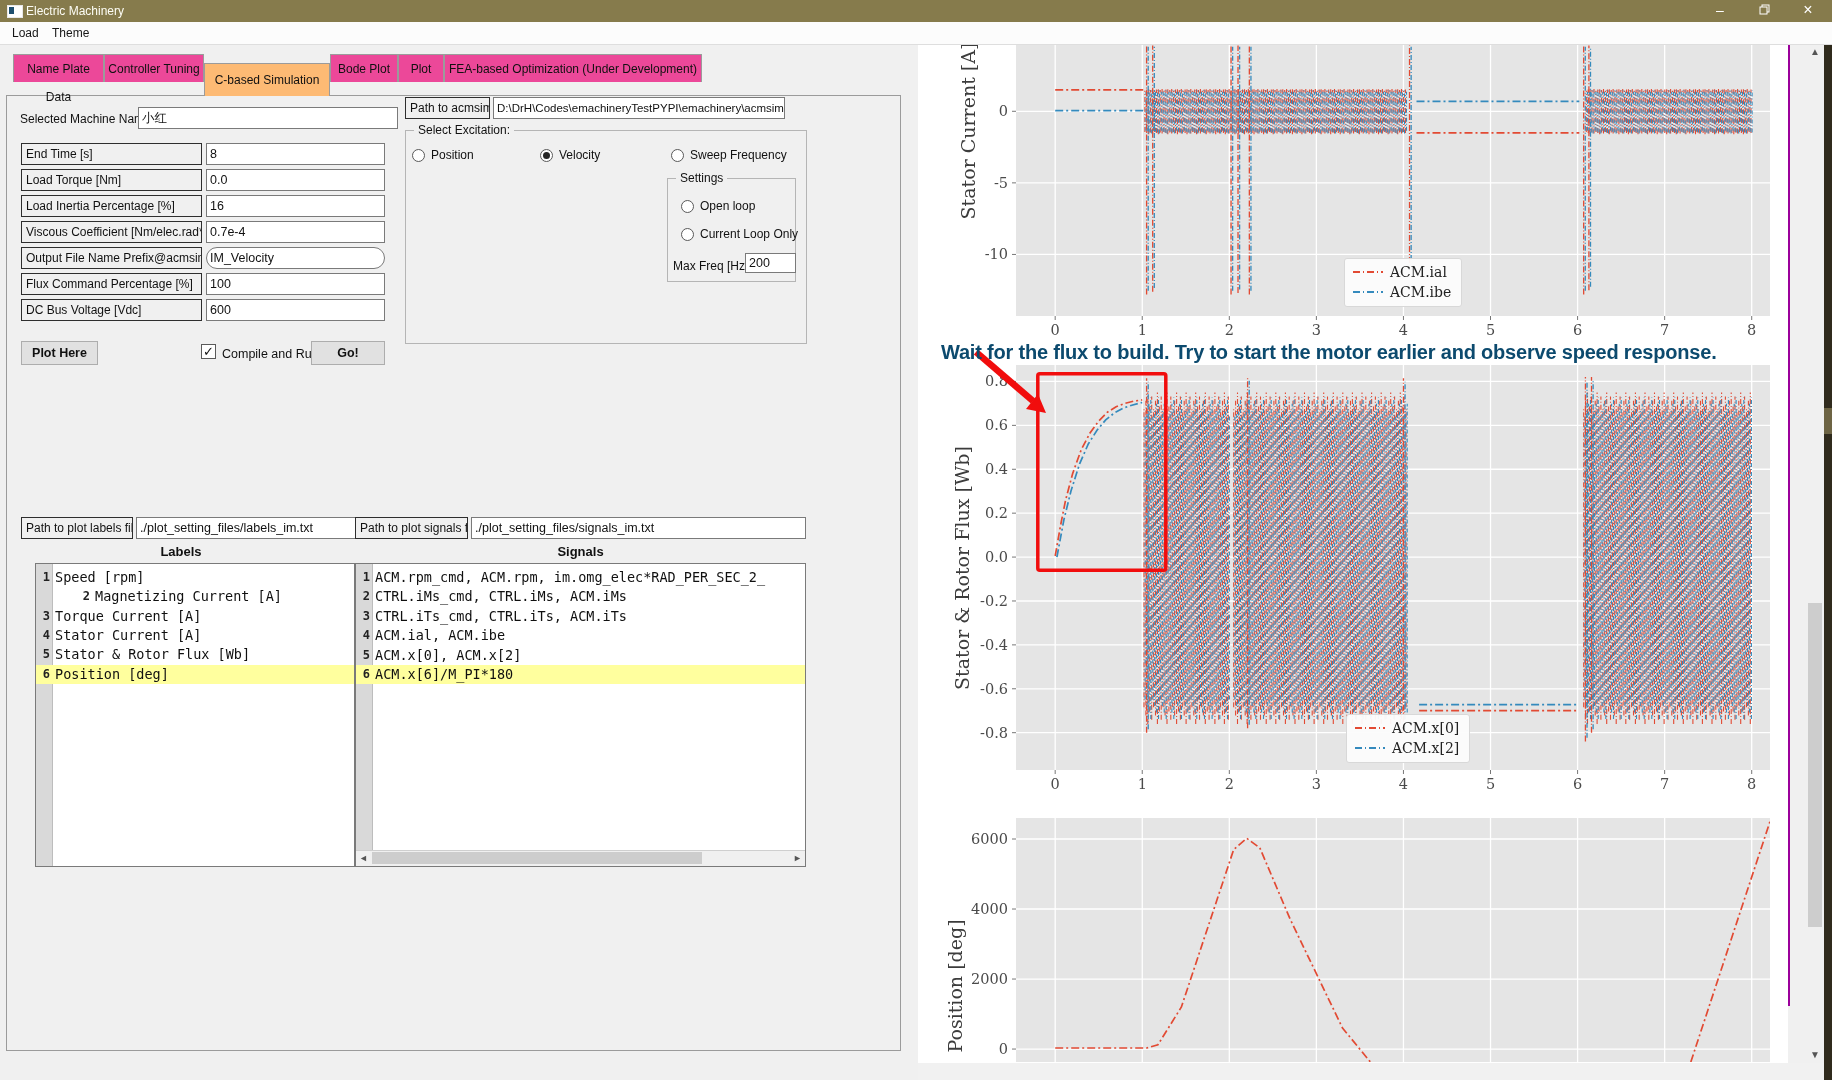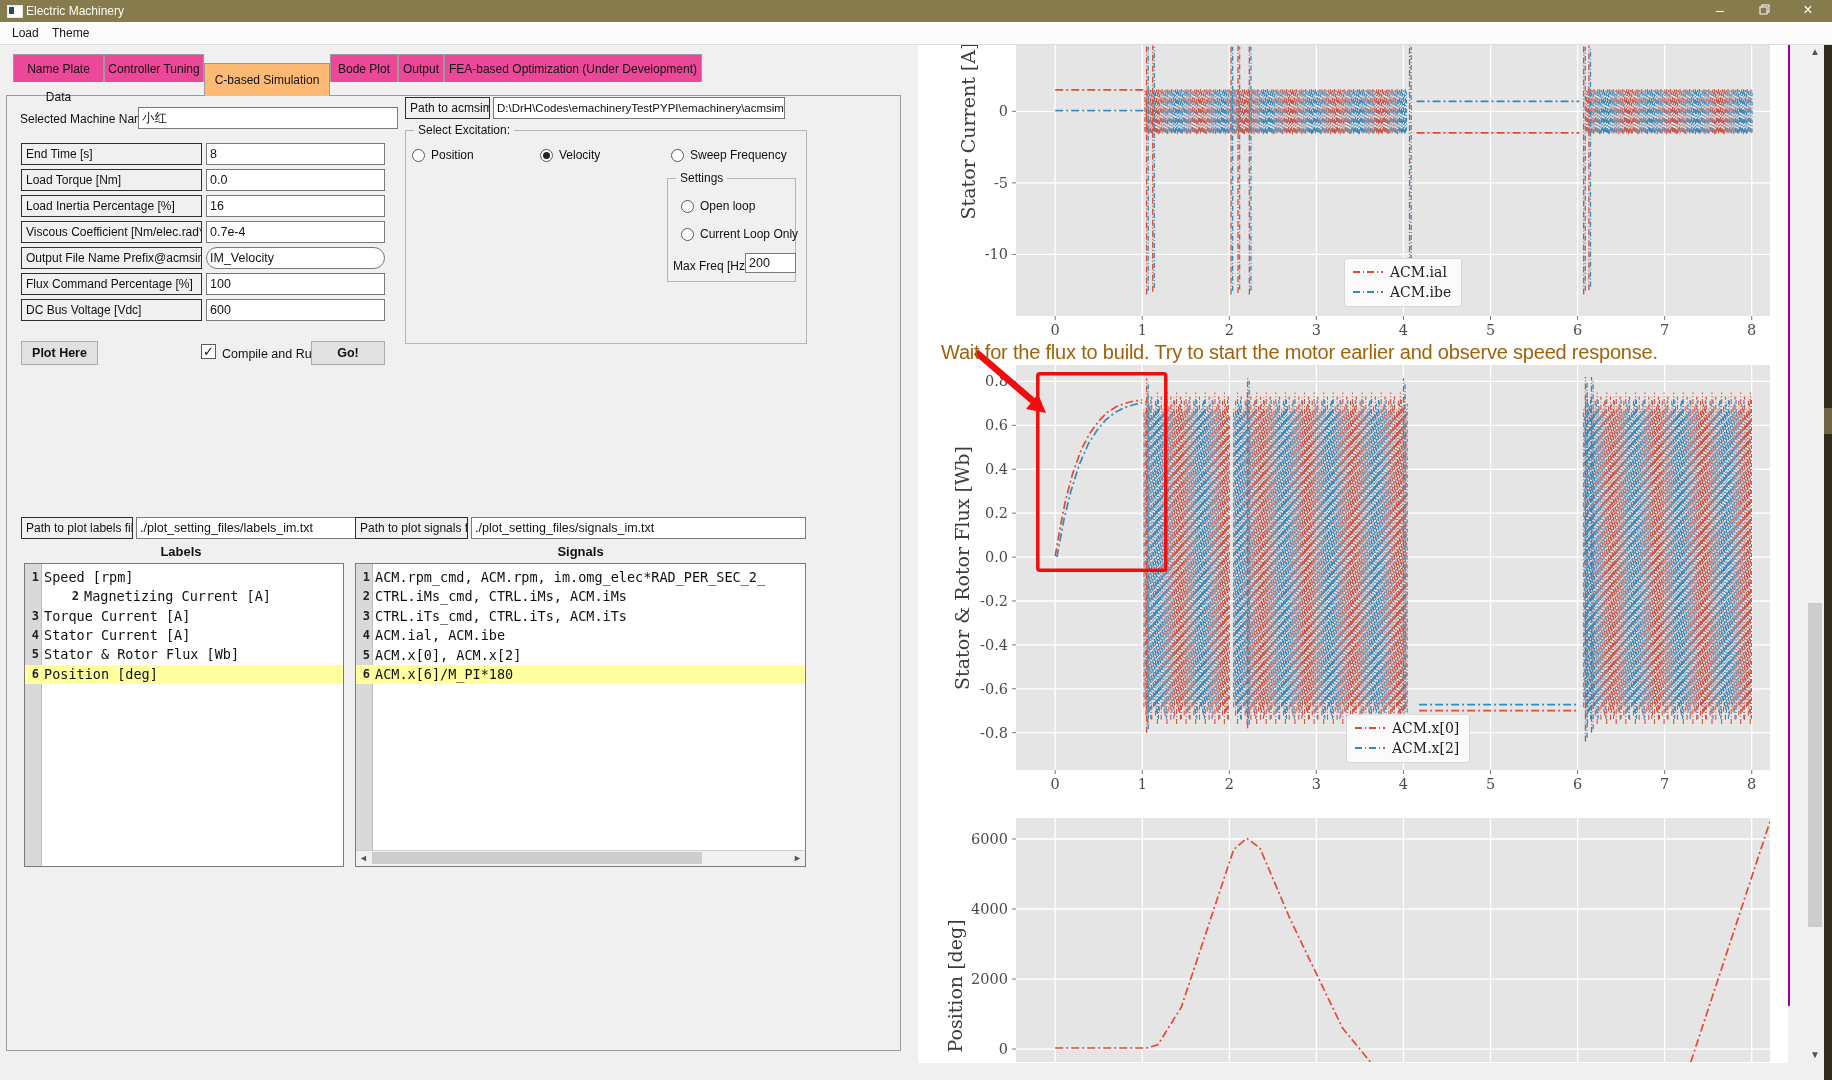--- a/index.html
+++ b/index.html
@@ -53,21 +53,21 @@
   .glyph{font-size:21px;line-height:21px;color:#1a1a1a;font-weight:bold;}
   .glyph.gray{color:#7f7f7f;}
   
   #figbg{left:918px;top:44px;width:870px;height:1019px;background:#fff;z-index:1;}
   #figsvg{left:0;top:0;width:1832px;height:1080px;z-index:4;pointer-events:none;}
   .ylab{position:absolute;z-index:4;text-align:center;font-family:"DejaVu Serif",serif;
         font-size:19px;color:#3c3c3c;transform:rotate(-90deg);white-space:nowrap;}
   .legend{position:absolute;z-index:6;background:rgba(252,252,252,.95);border:1px solid #d8d8d8;
           border-radius:3px;padding:3px 10px 4px 8px;font-family:"DejaVu Serif",serif;font-size:14px;color:#222;}
   .legend .row{display:flex;align-items:center;gap:7px;height:20px;}
-  #annot{position:absolute;left:941px;top:341px;z-index:8;color:#a16207;font-size:20px;font-weight:400;
+  #annot{position:absolute;left:941px;top:341px;z-index:8;color:#0c4a6e;font-size:20px;font-weight:700;
          letter-spacing:-0.2px;white-space:nowrap;}
   
   #vline{left:1788px;top:44px;width:2px;height:962px;background:#9b009b;z-index:7;}
   #vtrack{left:1806px;top:44px;width:18px;height:1019px;background:#f0f0f0;z-index:7;}
   #vthumb{left:1808px;top:603px;width:14px;height:324px;background:#cdcdcd;z-index:8;}
   .varrow{position:absolute;left:1806px;width:18px;height:16px;z-index:8;text-align:center;color:#555;font-size:10px;line-height:16px;}
   #darkstrip{left:1824px;top:22px;width:8px;height:1058px;background:#302b1d;z-index:9;}
   #darkaccent{left:1824px;top:408px;width:8px;height:26px;background:#6d6444;z-index:10;}
   #bottomstrip{left:918px;top:1063px;width:906px;height:17px;background:#f1f1f1;z-index:3;}
 </style>
@@ -91,21 +91,21 @@
 <div id="menubar" class="abs">
   <span class="menuitem" style="left:4px;">Load</span>
   <span class="menuitem" style="left:44px;">Theme</span>
 </div>
 
 <div id="tabbar">
     <div class="tab" style="left: 13px; width: 91px;">Name Plate Data</div>
     <div class="tab" style="left: 104px; width: 100px;">Controller Tuning</div>
     <div class="tab active" style="left: 204px; width: 126px;">C-based Simulation</div>
     <div class="tab" style="left: 330px; width: 68px;">Bode Plot</div>
-    <div class="tab" style="left: 398px; width: 46px;">Output</div>
+    <div class="tab" style="left: 398px; width: 46px;">Plot</div>
     <div class="tab" style="left: 444px; width: 258px;">FEA-based Optimization (Under Development)</div>
   </div>
 <div id="pane" class="abs"></div>
 
 <span class="plainlabel" style="left:20px;top:112px;z-index:6;">Selected Machine Name</span>
 <div class="finput" style="left:138px;top:107px;width:260px;z-index:6;">小红</div>
 
 <div id="params">
     <div class="flabel" style="left: 21px; top: 143px; width: 181px; z-index: 6;">End Time [s]</div>
     <div class="finput" style="left: 206px; top: 143px; width: 179px; z-index: 6;">8</div>
@@ -155,21 +155,21 @@
 <div class="btn" style="left:311px;top:341px;width:74px;height:24px;line-height:22px;z-index:6;">Go!</div>
 
 <div class="flabel" style="left:21px;top:517px;width:112px;z-index:6;">Path to plot labels file</div>
 <div class="finput" style="left:136px;top:517px;width:231px;z-index:6;">./plot_setting_files/labels_im.txt</div>
 <div class="flabel" style="left:355px;top:517px;width:113px;z-index:6;">Path to plot signals file</div>
 <div class="finput" style="left:471px;top:517px;width:335px;z-index:6;">./plot_setting_files/signals_im.txt</div>
 
 <div class="abs" style="left:21px;top:544px;width:320px;text-align:center;font-weight:bold;font-size:13px;z-index:6;">Labels</div>
 <div class="abs" style="left:355px;top:544px;width:451px;text-align:center;font-weight:bold;font-size:13px;z-index:6;">Signals</div>
 
-<div class="editor" style="left:24px;top:563px;width:320px;height:304px;z-index:6;" id="labelsEditor">
+<div class="editor" style="left:35px;top:563px;width:320px;height:304px;z-index:6;" id="labelsEditor">
   <div class="gutter"></div>
 <div class="erow" style="top: 4px;"><span class="ln">1</span><span class="tx">Speed [rpm]</span></div>
     <div class="erow" style="top: 23.3px; padding-left: 40px;"><span class="ln">2</span><span class="tx">Magnetizing Current [A]</span></div>
     <div class="erow" style="top: 42.6px;"><span class="ln">3</span><span class="tx">Torque Current [A]</span></div>
     <div class="erow" style="top: 61.9px;"><span class="ln">4</span><span class="tx">Stator Current [A]</span></div>
     <div class="erow" style="top: 81.2px;"><span class="ln">5</span><span class="tx">Stator &amp; Rotor Flux [Wb]</span></div>
     <div class="erow hl" style="top: 100.5px;"><span class="ln">6</span><span class="tx">Position [deg]</span></div>
   </div>
 <div class="editor" style="left:355px;top:563px;width:451px;height:304px;z-index:6;" id="signalsEditor">
   <div class="gutter"></div>

